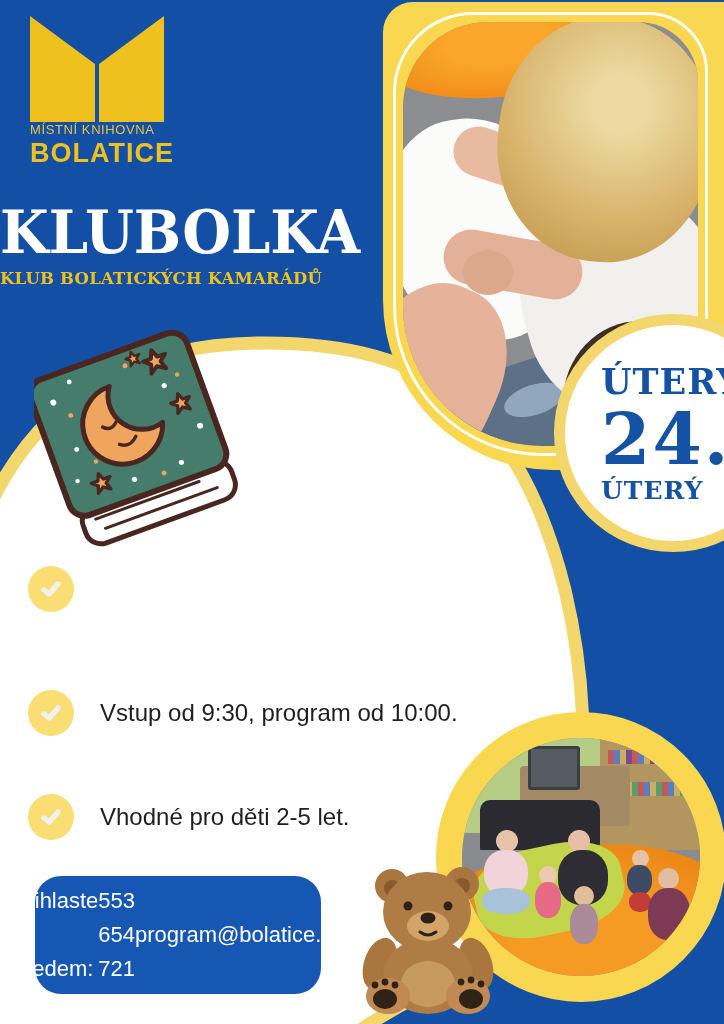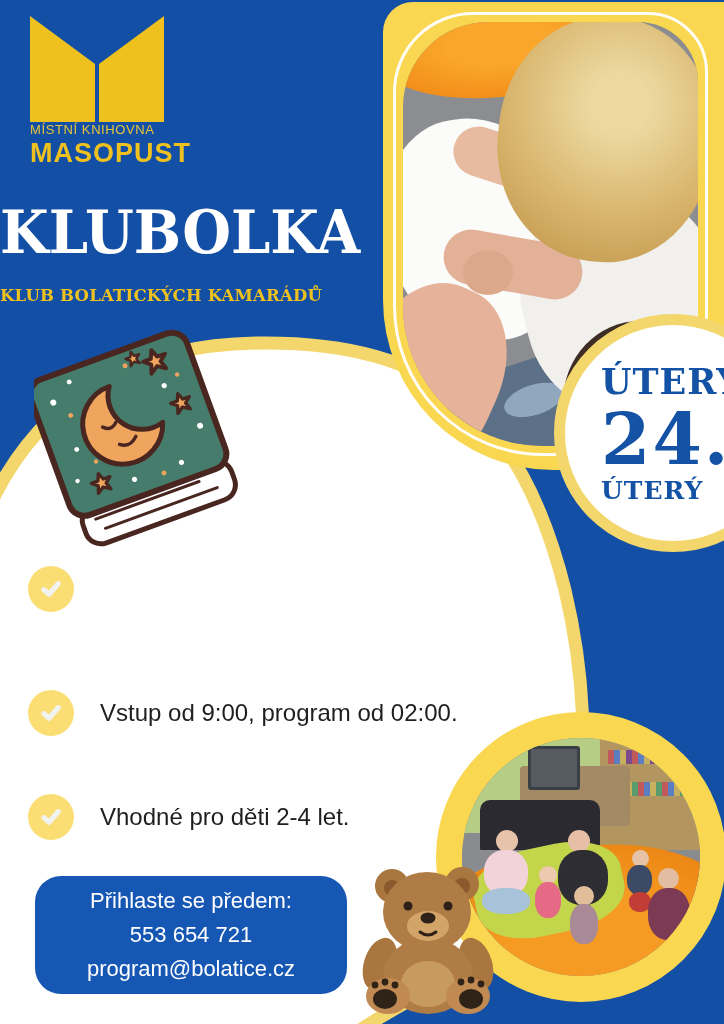--- a/index.html
+++ b/index.html
@@ -22,21 +22,21 @@
   
   .logo{position:absolute; left:30px; top:16px; z-index:6; width:160px;}
   .logo-name{color:var(--gold-light); font-size:13px; letter-spacing:.6px; font-weight:400;}
   .logo-town{color:var(--gold); font-size:27px; font-weight:bold; letter-spacing:1px; margin-top:1px;}
 
   
   .title-block{position:absolute; left:0; top:202px; width:364px; text-align:left; z-index:6;}
   .title{font-family:"DejaVu Serif", serif; font-weight:bold; color:#ffffff;
          font-size:56px; line-height:1.05; transform:scale(1.0,1.08); letter-spacing:0px; margin:0;}
   .subtitle{font-family:"DejaVu Serif", serif; font-weight:bold; color:var(--gold);
-            font-size:16.5px; letter-spacing:.2px; margin-top:25px;}
+            font-size:16.5px; letter-spacing:.2px; margin-top:8px;}
 
   
   .photo-blob{position:absolute; left:383px; right:0; top:2px; height:468px;
               background:var(--bright-yellow); border-radius:30px 0 0 170px; z-index:3;}
   .photo-inner-border{position:absolute; left:10px; top:10px; right:16px; bottom:14px;
               border:3px solid rgba(255,255,255,.95); border-radius:80px 60px 70px 150px;}
   .photo-top{position:absolute; left:20px; top:20px; right:26px; bottom:24px;
              border-radius:85px 60px 60px 140px; overflow:hidden; background:#8b8d90;}
   .ph{position:absolute;}
   .ph-rug{left:-30px; top:-35px; width:250px; height:110px; border-radius:50%;
@@ -97,23 +97,23 @@
   .check-row{position:absolute; left:28px; display:flex; align-items:center; gap:26px; z-index:6;}
   .check-row.r1{top:566px;}
   .check-row.r2{top:690px;}
   .check-row.r3{top:794px;}
   .check-circle{width:46px; height:46px; border-radius:50%; background:var(--check-circle-yellow);
                 flex:0 0 auto; display:flex; align-items:center; justify-content:center;}
   .check-text-big{font-size:40px; font-weight:bold; color:var(--text-dark); letter-spacing:-.5px;}
   .check-text{font-size:24px; color:#1f1f1f;}
 
   
-  .contact-box{position:absolute; left:35px; top:876px; width:312px; height:118px; z-index:6;
+  .contact-box{position:absolute; left:35px; top:876px; width:286px; height:118px; z-index:6;
                background:var(--contact-box-blue); border-radius:26px; color:#ffffff;
-               display:flex; flex-direction:column; align-items:center; justify-content:center;
+               display:flex; flex-direction:row; align-items:center; justify-content:center;
                font-size:22px; line-height:34px;}
 
   .illu{position:absolute; z-index:5;}
   .book-illu{left:34px; top:328px; z-index:2;}
   .teddy-illu{left:342px; top:858px;}
 </style>
 </head>
 <body>
 
 <div class="poster">
@@ -236,50 +236,50 @@
       <circle cx="129" cy="122" r="3.4" fill="#2f2318"></circle>
       <circle cx="139" cy="126" r="3.4" fill="#2f2318"></circle>
   </svg>
 
   <div class="logo">
     <svg width="134" height="106" viewBox="0 0 134 106">
       <polygon points="0,0 65,48 65,106 0,106" fill="#eec11f"></polygon>
       <polygon points="69,48 134,0 134,106 69,106" fill="#eec11f"></polygon>
     </svg>
     <div class="logo-name">MÍSTNÍ KNIHOVNA</div>
-    <div class="logo-town">MASOPUST</div>
+    <div class="logo-town">BOLATICE</div>
   </div>
 
   <div class="title-block">
     <h1 class="title">KLUBOLKA</h1>
     <div class="subtitle">KLUB BOLATICKÝCH KAMARÁDŮ</div>
   </div>
 
   <div class="check-row r1">
     <span class="check-circle">
       <svg width="30" height="30" viewBox="0 0 46 46">
           <polyline points="12,24 20,31 34,15" fill="none" stroke="#f2f2f0" stroke-width="8" stroke-linecap="round" stroke-linejoin="round"></polyline>
         </svg>
     </span>
   </div>
   <div class="check-row r2">
     <span class="check-circle">
       <svg width="30" height="30" viewBox="0 0 46 46">
           <polyline points="12,24 20,31 34,15" fill="none" stroke="#f2f2f0" stroke-width="8" stroke-linecap="round" stroke-linejoin="round"></polyline>
         </svg>
     </span>
-    <span class="check-text">Vstup od 9:00, program od 02:00.</span>
+    <span class="check-text">Vstup od 9:30, program od 10:00.</span>
   </div>
   <div class="check-row r3">
     <span class="check-circle">
       <svg width="30" height="30" viewBox="0 0 46 46">
           <polyline points="12,24 20,31 34,15" fill="none" stroke="#f2f2f0" stroke-width="8" stroke-linecap="round" stroke-linejoin="round"></polyline>
         </svg>
     </span>
-    <span class="check-text">Vhodné pro děti 2-4 let.</span>
+    <span class="check-text">Vhodné pro děti 2-5 let.</span>
   </div>
 
   <div class="contact-box">
     <div>Přihlaste se předem:</div>
     <div>553 654 721</div>
     <div>program@bolatice.cz</div>
   </div>
 
 </div>
 

